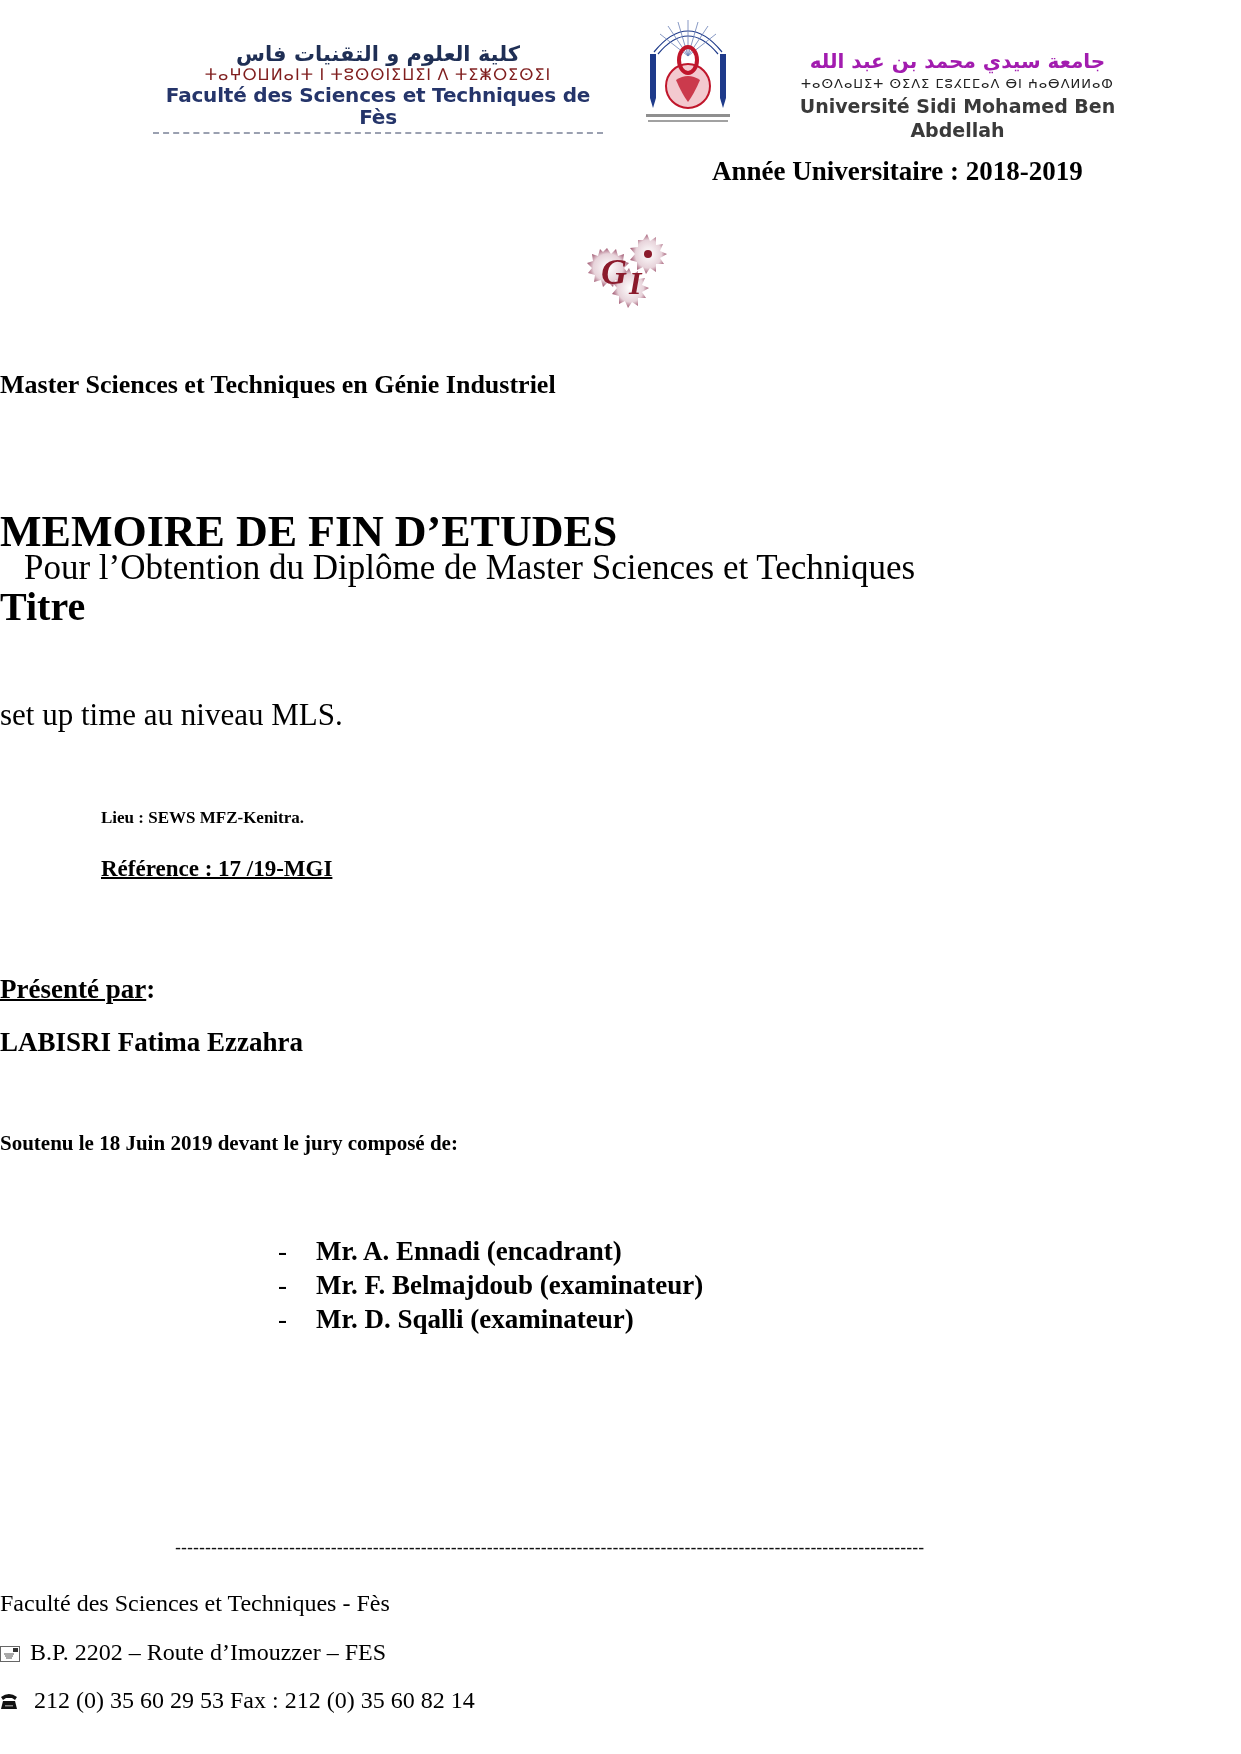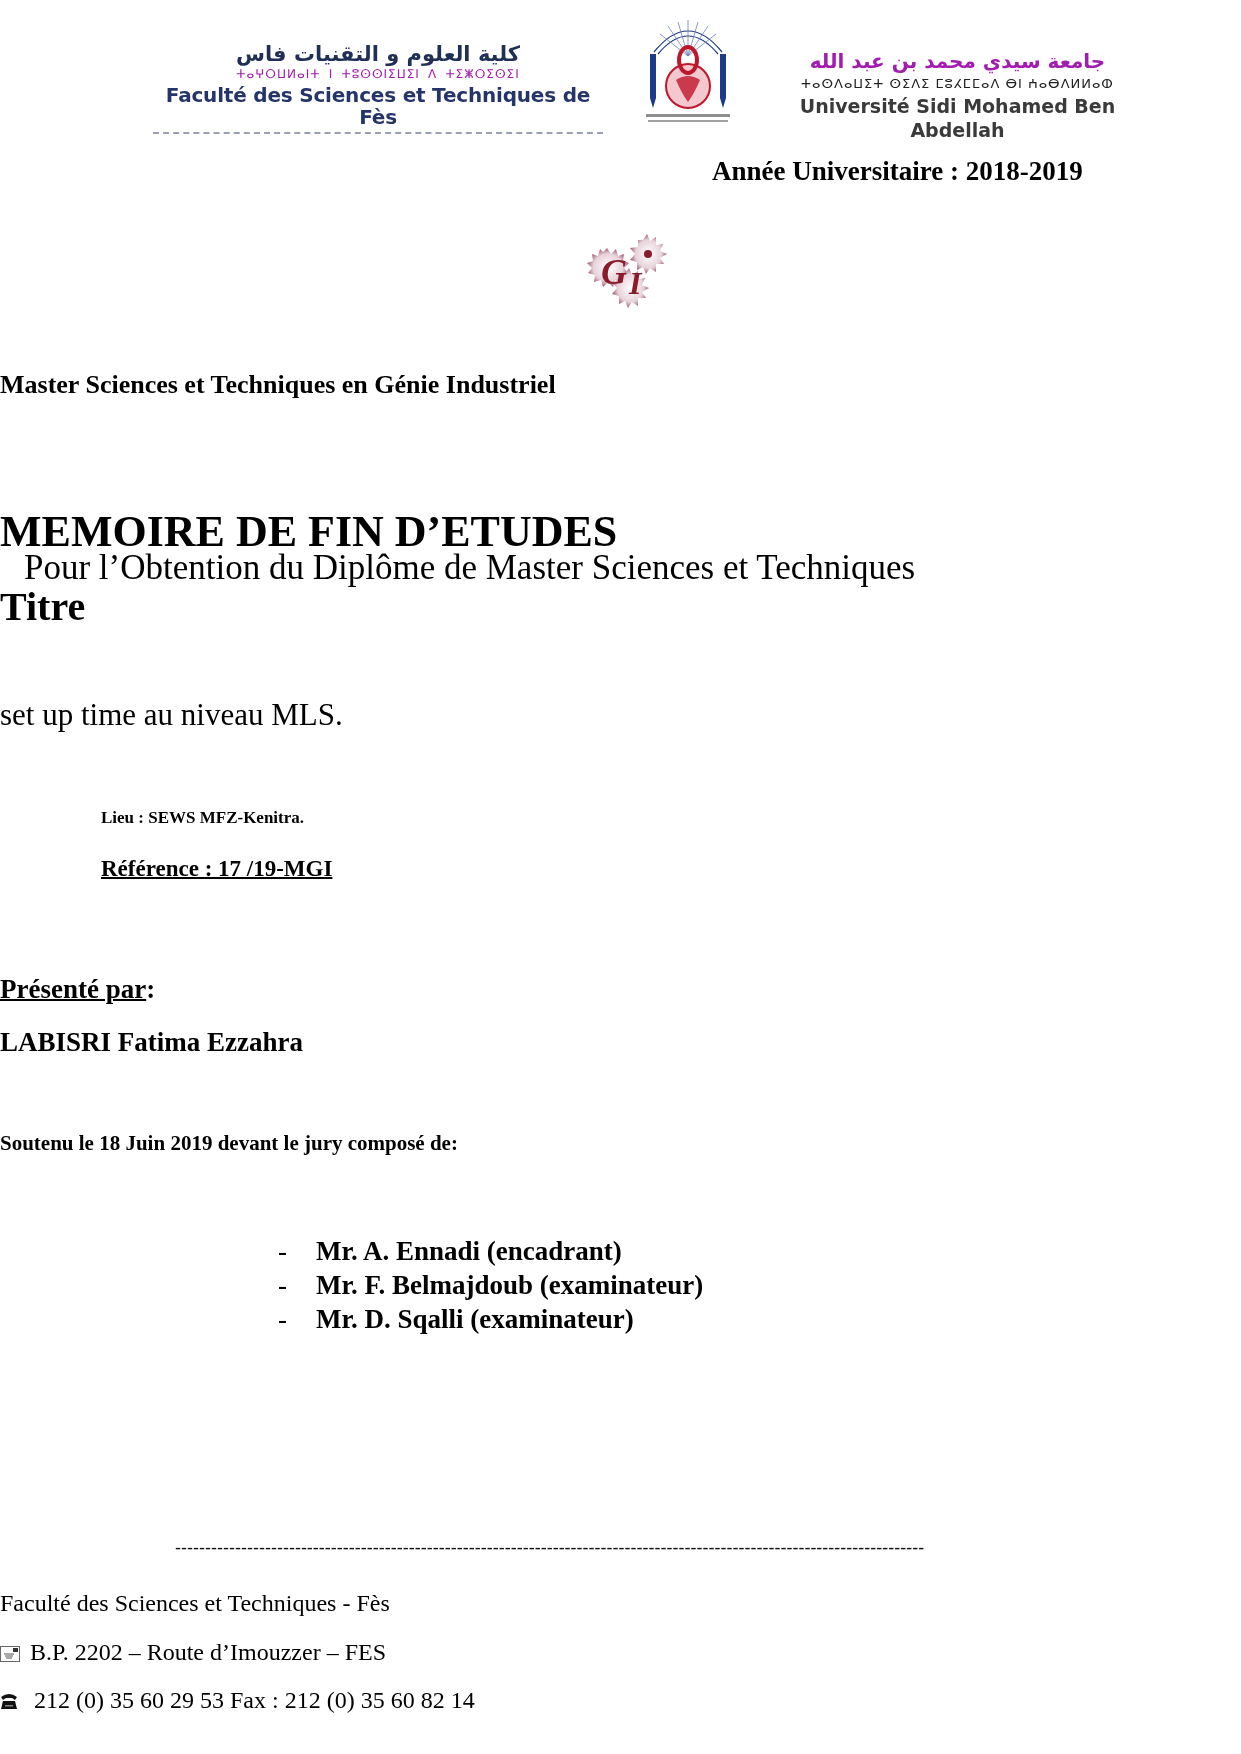--- a/index.html
+++ b/index.html
@@ -4,21 +4,21 @@
 <style>
   html, body { margin: 0; padding: 0; background: #ffffff; }
   body { width: 1241px; height: 1754px; position: relative; overflow: hidden;
          font-family: "Liberation Serif", "DejaVu Serif", serif; color: #000; }
   .abs { position: absolute; }
   .center { left: 0; width: 1241px; text-align: left; }
 
   
   .fst-logo { left: 150px; top: 42px; width: 456px; text-align: center; }
   .fst-ar { font-family: "DejaVu Sans", sans-serif; font-weight: bold; font-size: 21px; color: #1f2f55; line-height: 24px; direction: rtl; }
-  .fst-tf { font-family: Liberation Mono, monospace; font-size: 12px; color: #a21caf; letter-spacing: 1px; line-height: 18px; }
+  .fst-tf { font-family: Liberation Sans, sans-serif; font-size: 16px; color: #7f1d1d; letter-spacing: 1px; line-height: 18px; }
   .fst-fr { font-family: "DejaVu Sans", sans-serif; font-weight: bold; font-size: 20px; color: #25356a; line-height: 22px; letter-spacing: -0.2px; }
   .fst-dash { margin: 4px auto 0; width: 450px; height: 0; border-top: 2px dashed #9aa0b0; }
 
   .umba-logo { left: 760px; top: 48px; width: 395px; text-align: center; }
   .umba-ar { font-family: "DejaVu Sans", sans-serif; font-weight: bold; font-size: 20px; color: #a21caf; line-height: 26px; direction: rtl; }
   .umba-tf { font-family: "DejaVu Sans", sans-serif; font-size: 13px; color: #222; letter-spacing: 1px; line-height: 20px; }
   .umba-fr { font-family: "DejaVu Sans", sans-serif; font-weight: bold; font-size: 19px; color: #3a3a3a; line-height: 24px; }
 
   .emblem { left: 640px; top: 14px; width: 96px; height: 112px; }
 

